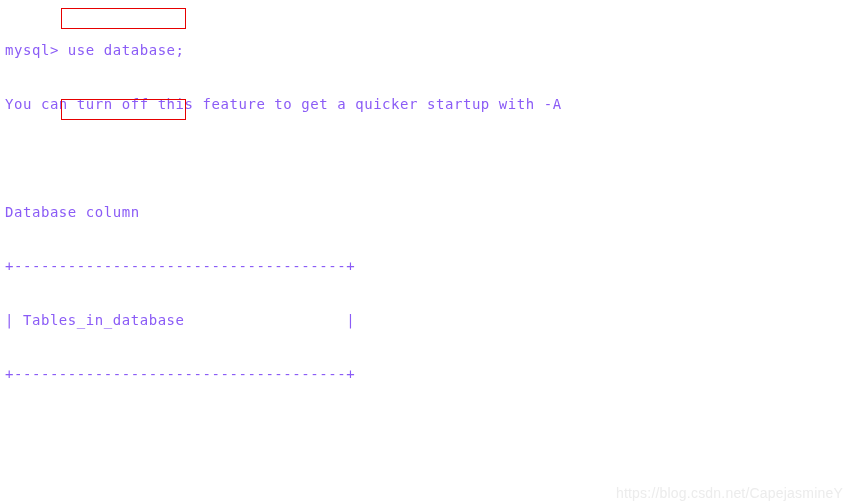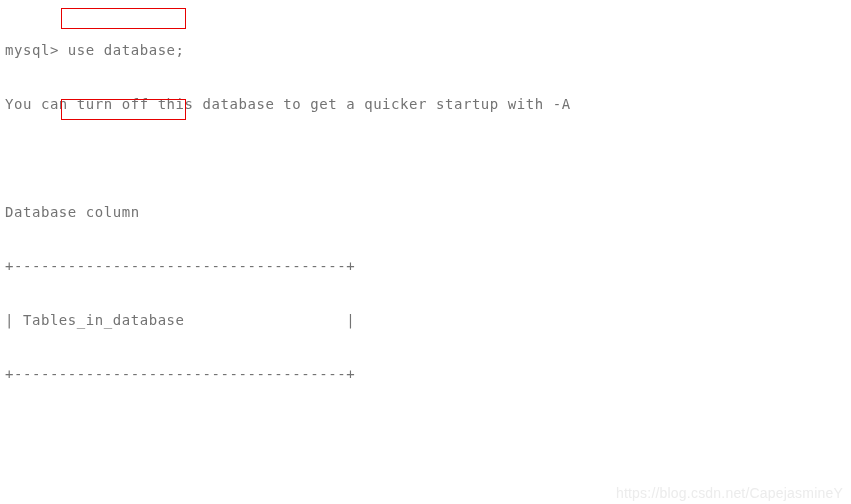--- a/index.html
+++ b/index.html
@@ -22,21 +22,21 @@
   }
   .screen {
     position: absolute;
     left: 5px;
     top: 5px;
     white-space: pre;
   }
   .line {
     height: 18px;
     white-space: pre;
-    color: #737373;
+    color: #8b5cf6;
   }
   .line.blank {
     color: transparent;
   }
   .hl-box {
     position: absolute;
     border: 1.6px solid #e60000;
     box-sizing: border-box;
     pointer-events: none;
     background: transparent;
@@ -65,21 +65,21 @@
     user-select: none;
   }
 </style>
 </head>
 <body>
 
 <div id="terminal">
 
   <div class="screen">
     <div class="line">mysql&gt; use database;</div>
-    <div class="line">You can turn off this database to get a quicker startup with -A</div>
+    <div class="line">You can turn off this feature to get a quicker startup with -A</div>
     <div class="line blank">&nbsp;</div>
     <div class="line">Database column</div>
     <div class="line">+-------------------------------------+</div>
     <div class="line">| Tables_in_database                  |</div>
     <div class="line">+-------------------------------------+</div>
     
     
     
     
     

